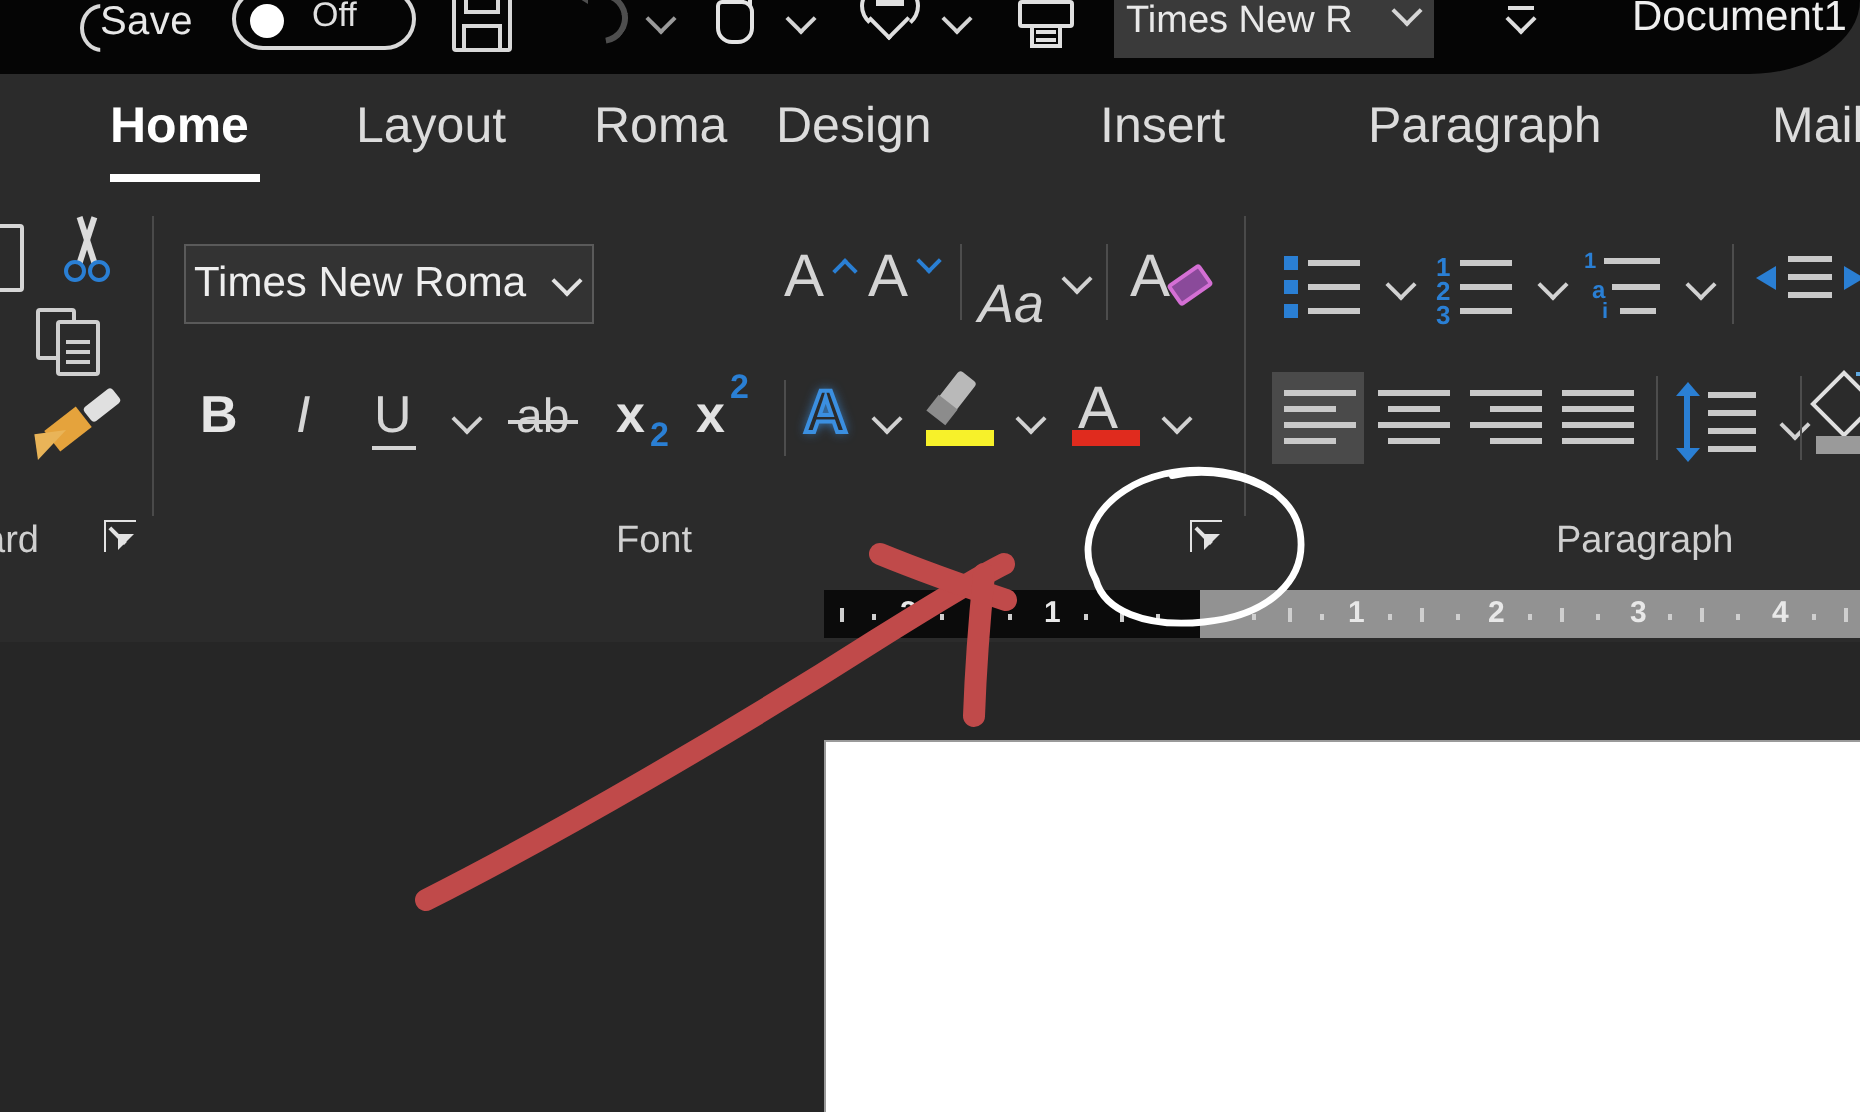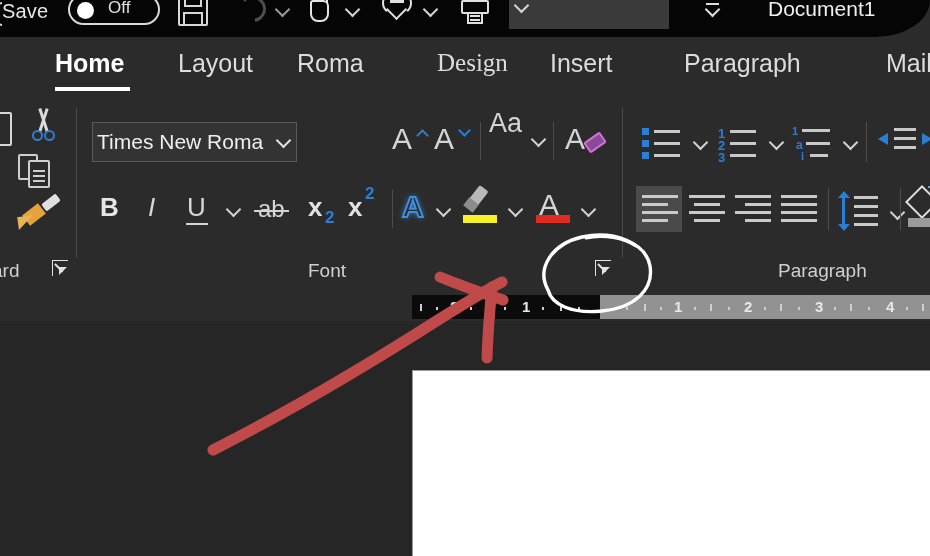--- a/index.html
+++ b/index.html
@@ -17,20 +17,21 @@
   }
 
   
   .titlebar {
     position: absolute; top: 0; left: 0;
     width: 930px; height: 37px;
     background: #050505;
     border-bottom-right-radius: 60px 40px;
     overflow: hidden;
     z-index: 6;
+    padding-left: 48px;
   }
   .tb-inner { position: relative; width: 100%; height: 100%; }
 
   .autosave-label {
     position: absolute; left: 2px; top: 0px;
     font-size: 20px; color: #e8e8e8;
     letter-spacing: .2px;
   }
   .autosave-arc {
     position: absolute; left: -8px; top: 2px;
@@ -613,39 +614,40 @@
       <div class="chev" style="left:424px; top:4px;"></div>
 
       <div class="qat-icon ic-print">
         <div class="mid"></div>
           <div class="bot"></div>
         <div class="ln" style="top:25px;"></div>
           <div class="ln" style="top:29px;"></div>
       </div>
 
       <div class="font-combo">
+        <div class="txt">Times New R</div>
         <div class="chev" style="position:relative; left:0; top:-4px;"></div>
       </div>
 
       <div class="qat-icon ic-more">
         <div class="l1"></div>
           <div class="l2"></div>
           <div class="cv"></div>
       </div>
 
       <div class="doc-title">Document1</div>
     </div>
   </div>
 
   <div class="tabs">
     <div class="tab active" style="left:55px;">Home</div>
     <div class="tab-underline" style="left:55px; width:75px;"></div>
     <div class="tab" style="left:178px;">Layout</div>
     <div class="tab" style="left:297px;">Roma</div>
-    <div class="tab" style="left:437px;font-family:Liberation Serif, serif;">Design</div>
+    <div class="tab" style="left:388px;">Design</div>
     <div class="tab" style="left:550px;">Insert</div>
     <div class="tab" style="left:684px;">Paragraph</div>
     <div class="tab" style="left:886px;">Mailin</div>
   </div>
 
   <div class="ribbon">
 
     <div class="ic ic-paste">
       <div class="board"></div>
     </div>
@@ -687,21 +689,21 @@
       <div style="position:absolute; left:0; top:3px; width:9px; height:9px; border-left:2.4px solid #2a7fd4; border-top:2.4px solid #2a7fd4; transform:rotate(45deg);"></div>
     </div>
 
     <div class="btn-txt" style="left:434px; top:22px; font-size:30px;">A</div>
     <div style="position:absolute; left:460px; top:26px; width:12px; height:9px;">
       <div style="position:absolute; left:0; top:0px; width:9px; height:9px; border-right:2.4px solid #2a7fd4; border-bottom:2.4px solid #2a7fd4; transform:rotate(45deg);"></div>
     </div>
 
     <div class="vdiv" style="left:480px; top:22px; height:38px;"></div>
 
-    <div class="btn-txt" style="left:489px; top:8px; font-size:27px;">Aa</div>
+    <div class="btn-txt" style="left:489px; top:37px; font-size:27px;font-style:italic;">Aa</div>
     <div class="mini-chev gray" style="left:531px; top:33px;"></div>
 
     <div class="vdiv" style="left:553px; top:22px; height:38px;"></div>
 
     <div class="btn-txt" style="left:565px; top:22px; font-size:30px;">A</div>
     <div class="eraser" style="left:585px; top:36px;"></div>
 
     <div class="btn-txt" style="left:100px; top:92px; font-size:26px; font-weight:bold; color:#e6e6e6;">B</div>
     <div class="btn-txt" style="left:148px; top:92px; font-size:26px; font-style:italic; color:#d6d6d6;">I</div>
     <div class="btn-txt" style="left:187px; top:92px; font-size:26px; color:#d6d6d6;">U</div>

